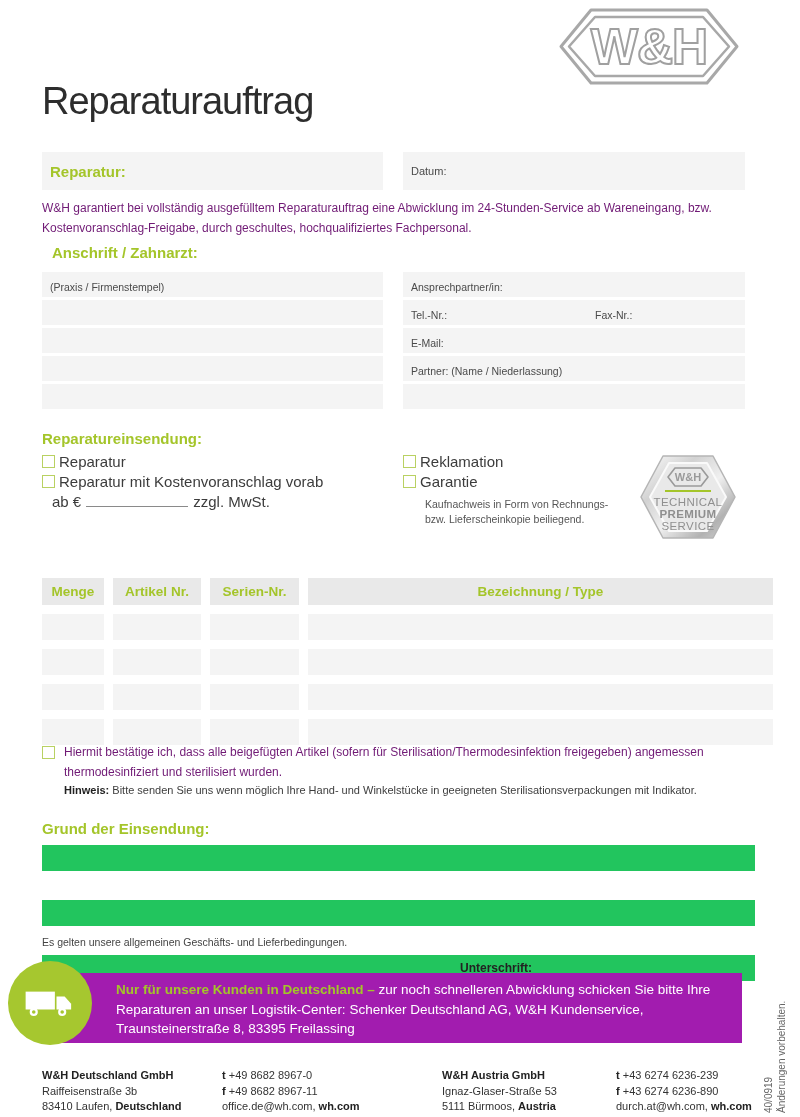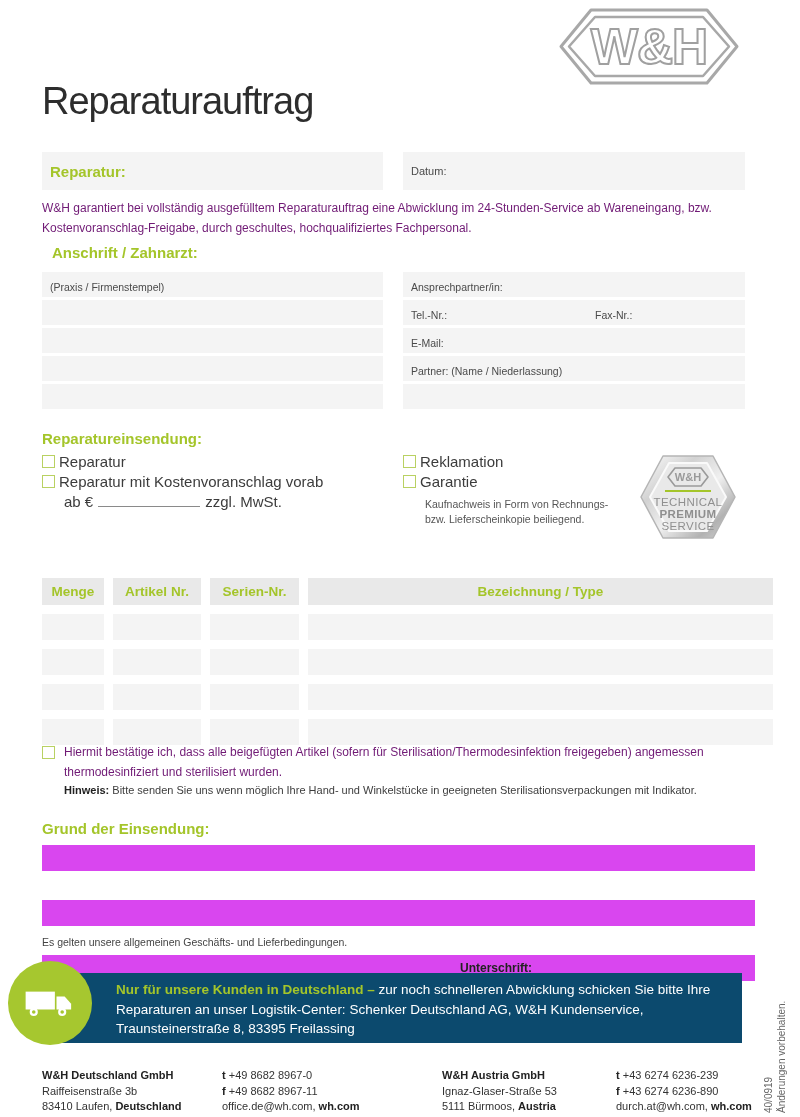--- a/index.html
+++ b/index.html
@@ -25,25 +25,25 @@
 
   .kva-line{font-size:15px;color:#3c3c3c;}
   .kva-underline{display:inline-block;width:102px;border-bottom:1.3px solid #8a8a8a;height:13px;margin:0 5px;}
 
   
   .grid-table{display:grid;grid-template-columns:62px 88px 89px 465px;gap:9px;}
   .th{background:#e9e9e9;height:27px;display:flex;align-items:center;justify-content:center;
       color:#a4c52a;font-weight:bold;font-size:13.5px;}
   .td{background:#f4f4f4;height:26px;}
 
-  .grund-row{background:#d946ef;height:26px;position:relative;text-align:right;}
+  .grund-row{background:#22c55e;height:26px;position:relative;text-align:right;}
   .unterschrift{position:absolute;left:418px;top:6px;font-size:12px;font-weight:bold;color:#222;}
 
   
-  .banner{background:#0c4a6e;}
+  .banner{background:#a21caf;}
   .banner-text{font-size:13.5px;line-height:19.5px;color:#ffffff;}
   .banner-hl{color:#a4c52a;font-weight:bold;}
   .circle{background:#a6c72f;border-radius:50%;display:flex;align-items:center;justify-content:center;}
 
   
   .foot{font-size:11px;line-height:15.5px;color:#333;}
   .b{font-weight:bold;color:#222;}
 
   .edge-text{font-size:10px;line-height:13px;color:#666;transform-origin:0 0;transform:rotate(-90deg);white-space:nowrap;}
 </style>
@@ -97,21 +97,21 @@
   <div class="abs green-head" style="left:42px;top:430px;">Reparatureinsendung:</div>
 
   <div class="abs cb-row" style="left:42px;top:453px;">
     <span class="cb"></span>
     <span>Reparatur</span>
   </div>
   <div class="abs cb-row" style="left:42px;top:473px;">
     <span class="cb"></span>
     <span>Reparatur mit Kostenvoranschlag vorab</span>
   </div>
-  <div class="abs kva-line" style="left:64px;top:493px;text-align:right;">
+  <div class="abs kva-line" style="left:52px;top:493px;text-align:right;">
     <span>ab €</span><span class="kva-underline"></span><span>zzgl. MwSt.</span>
   </div>
 
   <div class="abs cb-row" style="left:403px;top:453px;">
     <span class="cb"></span>
     <span>Reklamation</span>
   </div>
   <div class="abs cb-row" style="left:403px;top:473px;">
     <span class="cb"></span>
     <span>Garantie</span>

